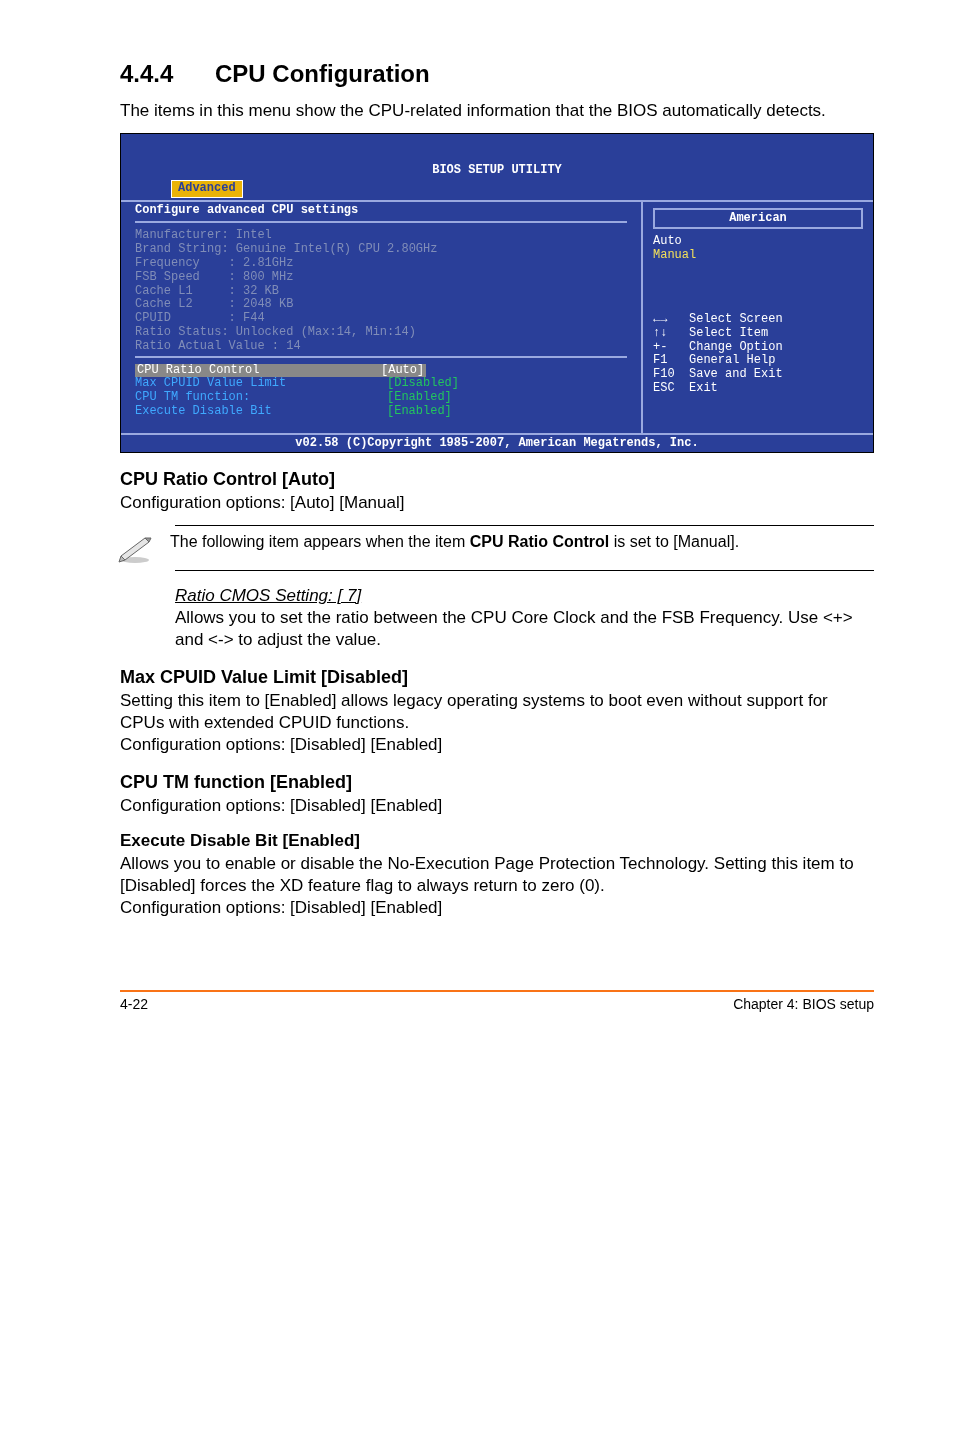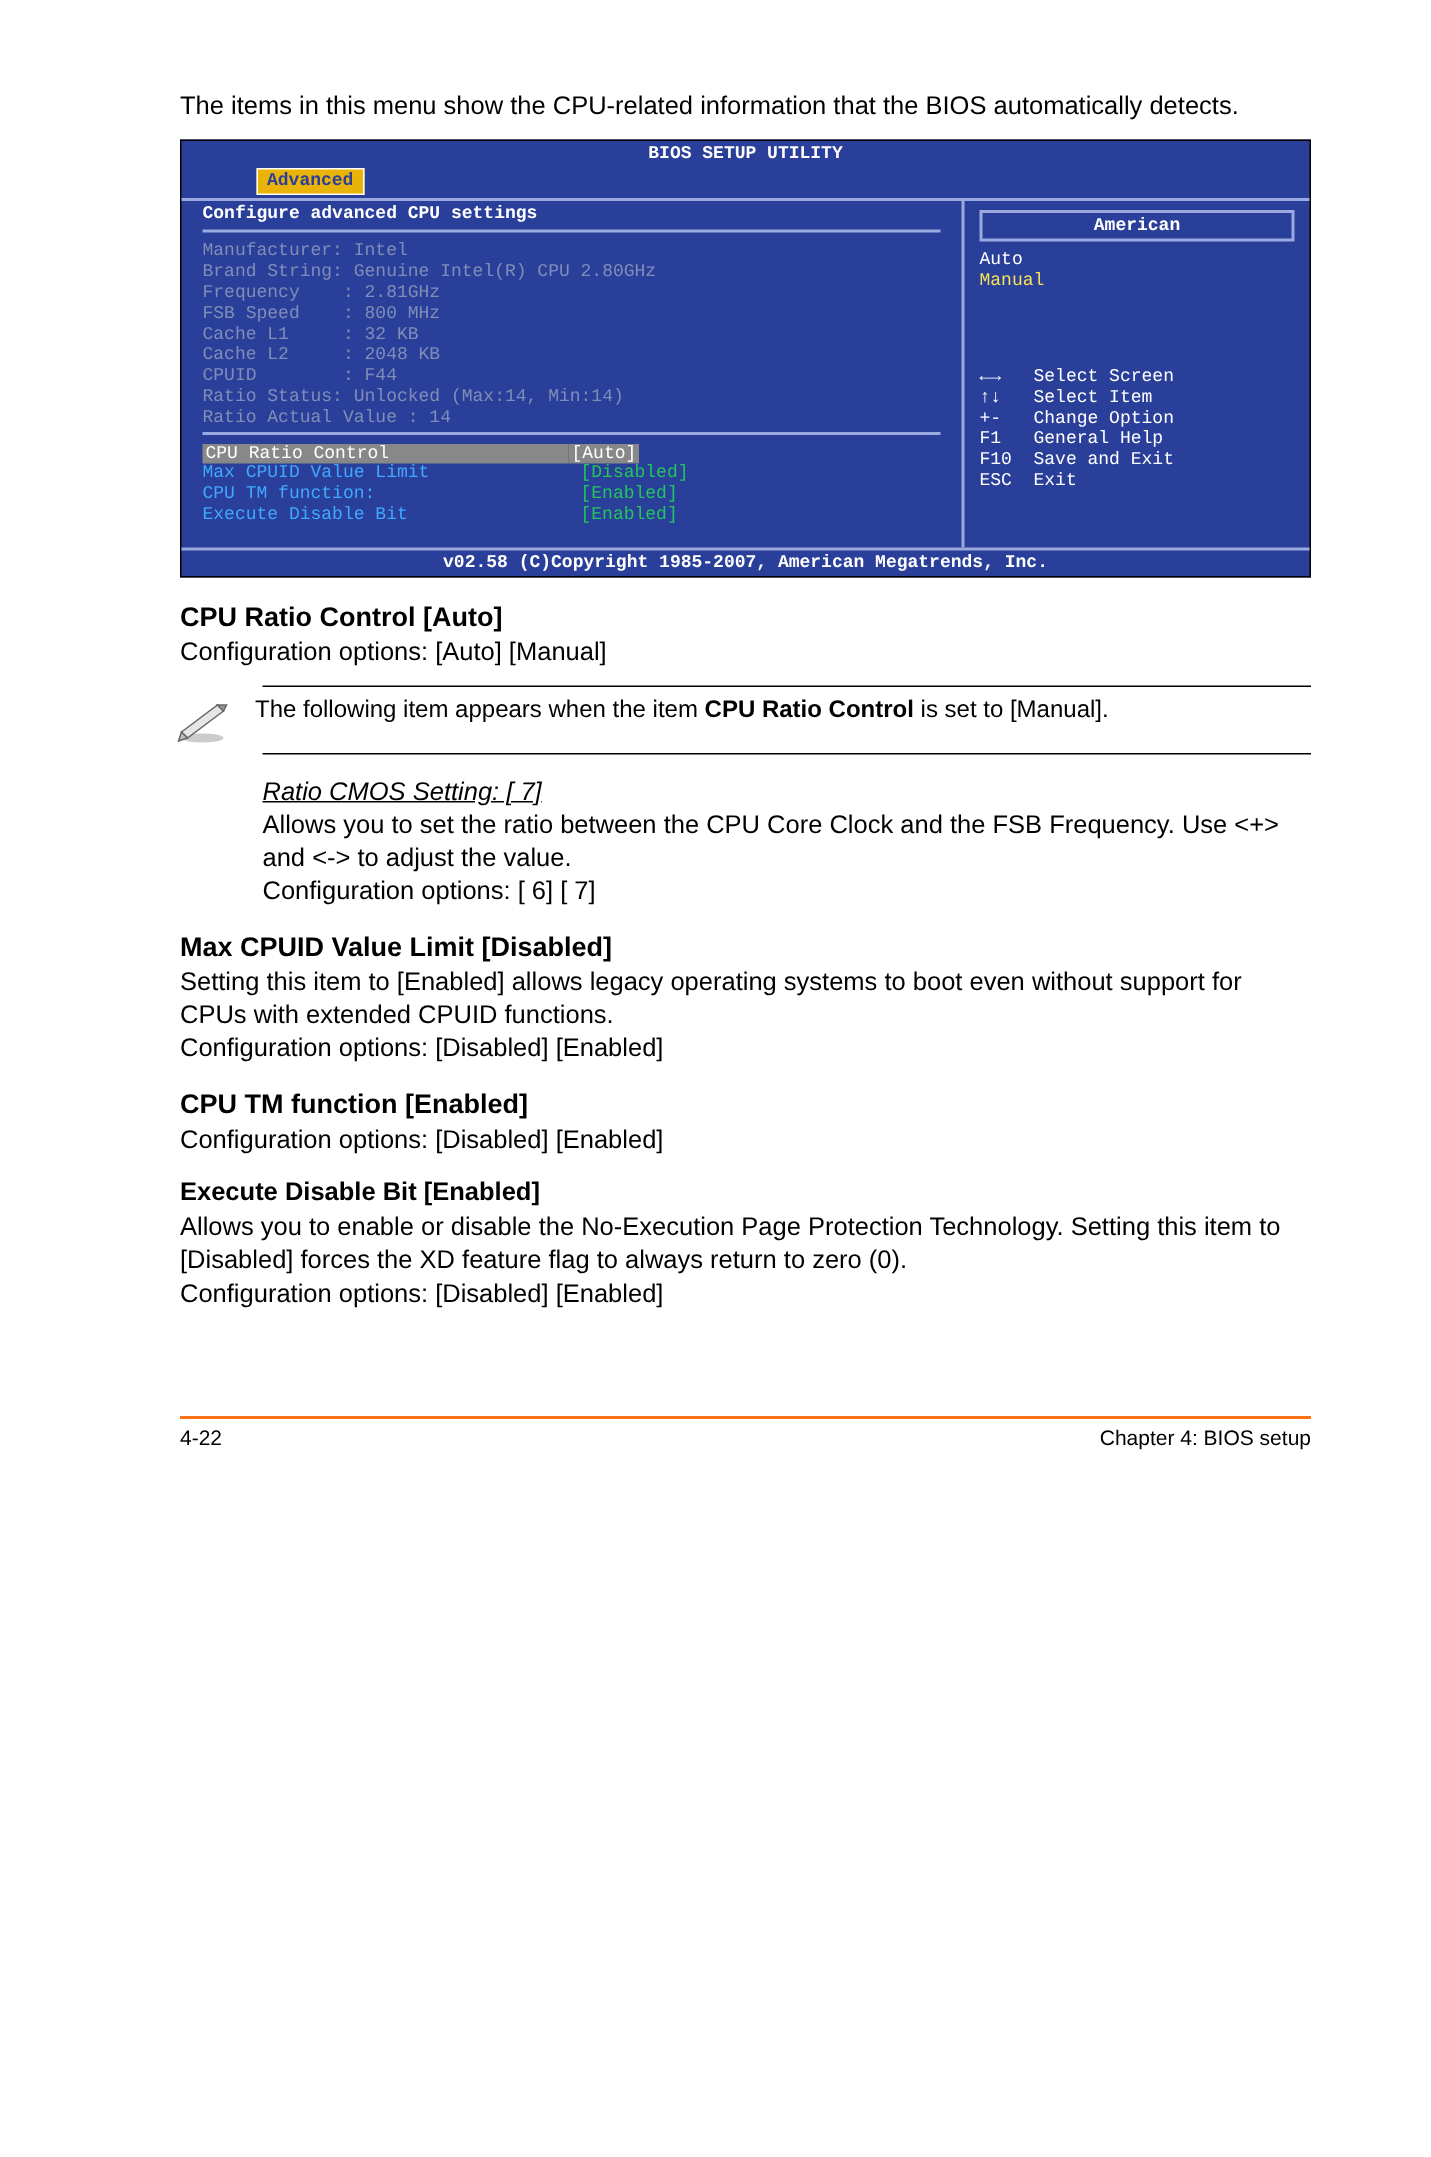--- a/index.html
+++ b/index.html
@@ -36,20 +36,21 @@
     color: #fff;
     position: relative;
     padding: 0;
     border: 1px solid #000;
   }
   .bios-titlebar {
     text-align: center;
     font-weight: bold;
     padding: 2px 0;
     color: #fff;
+    margin-top: 28px;
   }
   .bios-tabrow {
     padding: 0 0 2px 50px;
   }
   .bios-tab {
     display: inline-block;
     background: #eab308;
     color: #2a3f99;
     padding: 1px 6px;
     font-weight: bold;
@@ -165,20 +166,23 @@
     display: flex;
     justify-content: space-between;
     font-size: 14px;
   }
 </style>
 </head>
 <body>
 
 <div class="page">
 
+  <h1 class="section-title">
+    <span class="sec-num">4.4.4</span><span>CPU Configuration</span>
+  </h1>
 
   <p class="intro">The items in this menu show the CPU-related information that the BIOS automatically detects.</p>
 
   <div class="bios-box">
     <div class="bios-titlebar">BIOS SETUP UTILITY</div>
     <div class="bios-tabrow">
       <span class="bios-tab">Advanced</span>
     </div>
     <div class="bios-body">
       <div class="bios-left">
@@ -243,21 +247,20 @@
       </svg>
     </div>
     <div>
       <span>The following item appears when the item </span><b>CPU Ratio Control</b><span> is set to [Manual].</span>
     </div>
   </div>
 
   <div class="indent">
     <div class="ul">Ratio CMOS Setting: [ 7]</div>
     <div>Allows you to set the ratio between the CPU Core Clock and the FSB Frequency. Use &lt;+&gt; and &lt;-&gt; to adjust the value.</div>
-    <div>Configuration options: [ 6] [ 7]</div>
   </div>
 
   <h2 class="opt">Max CPUID Value Limit [Disabled]</h2>
   <p class="body">
     <span>Setting this item to [Enabled] allows legacy operating systems to boot even without support for CPUs with extended CPUID functions.</span><br>
     <span>Configuration options: [Disabled] [Enabled]</span>
   </p>
 
   <h2 class="opt">CPU TM function [Enabled]</h2>
   <p class="body">Configuration options: [Disabled] [Enabled]</p>

